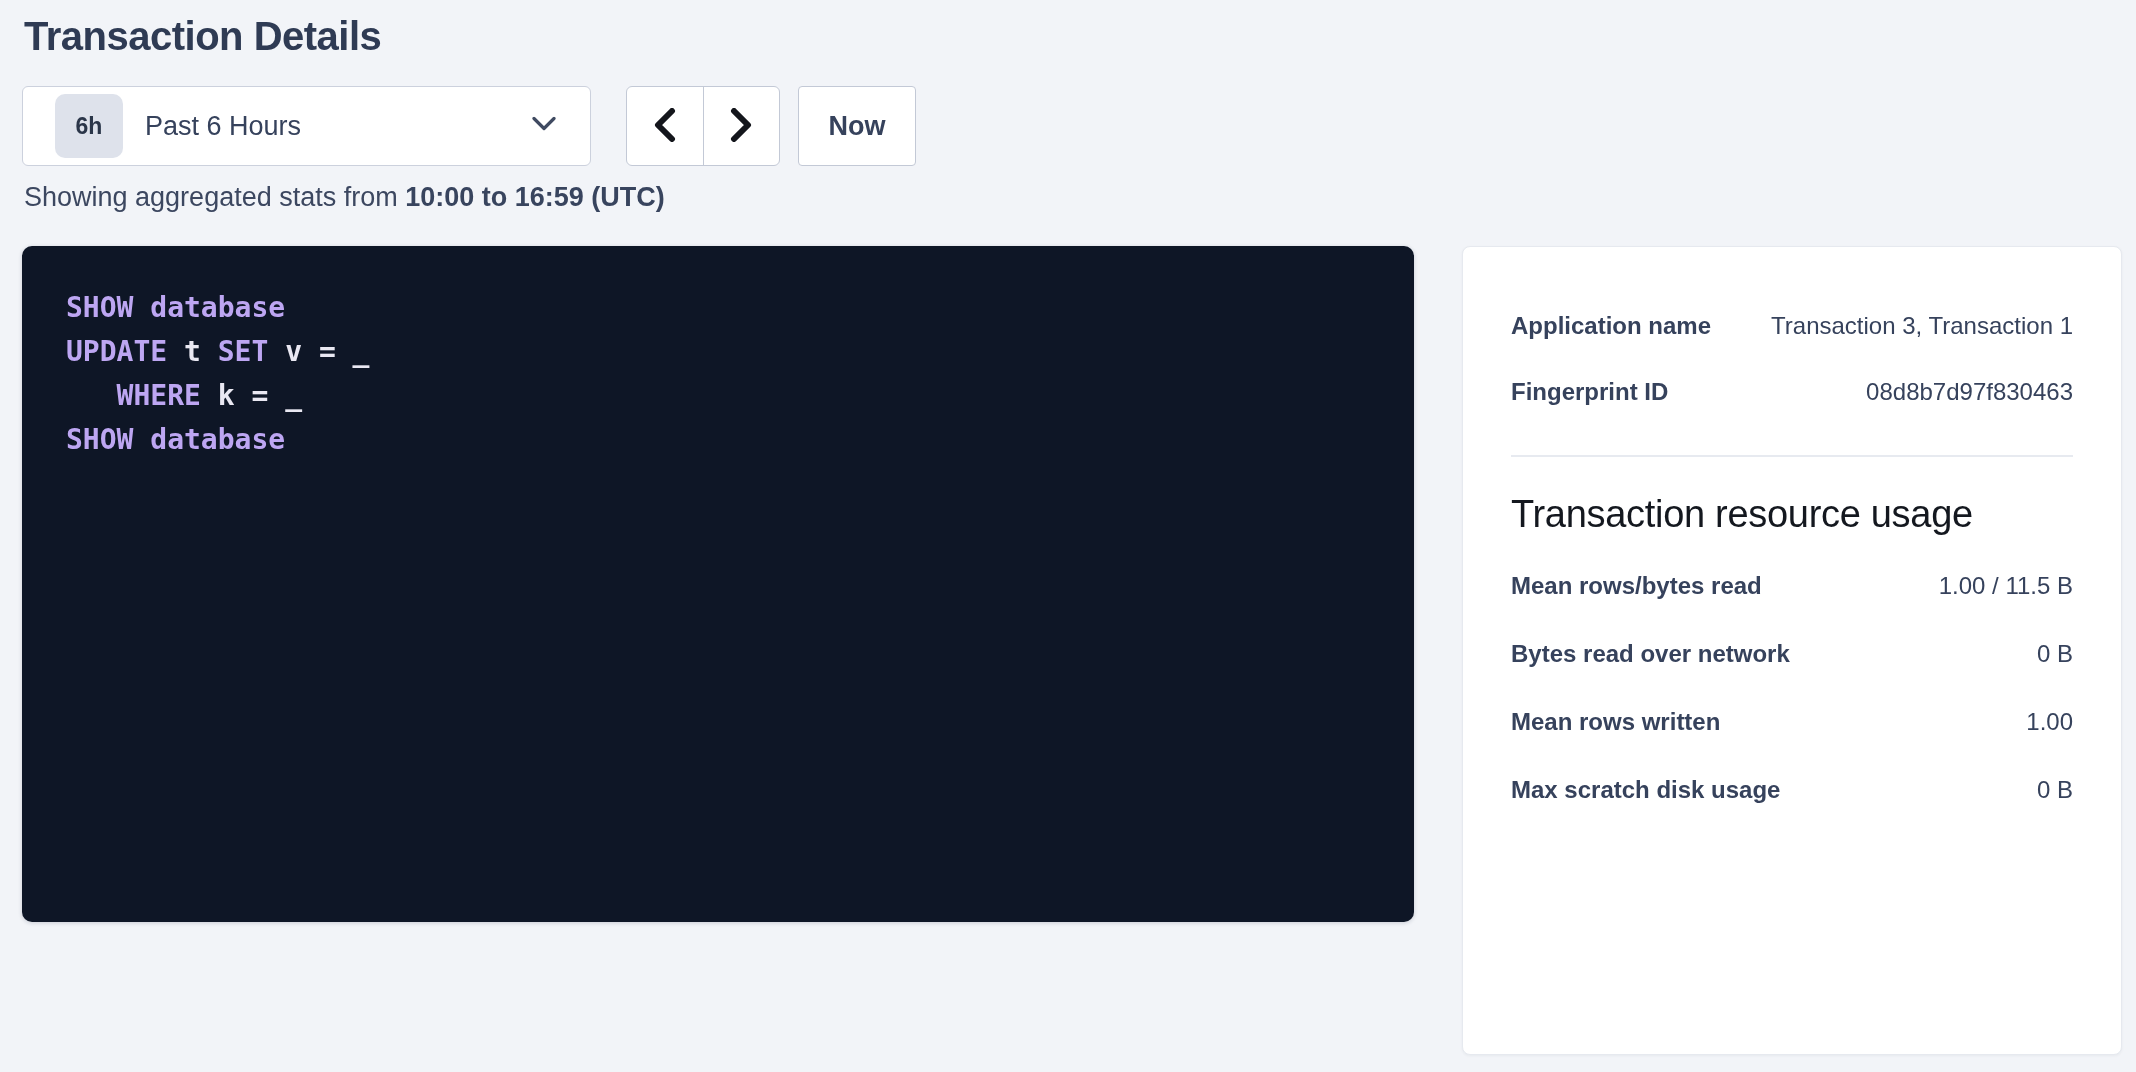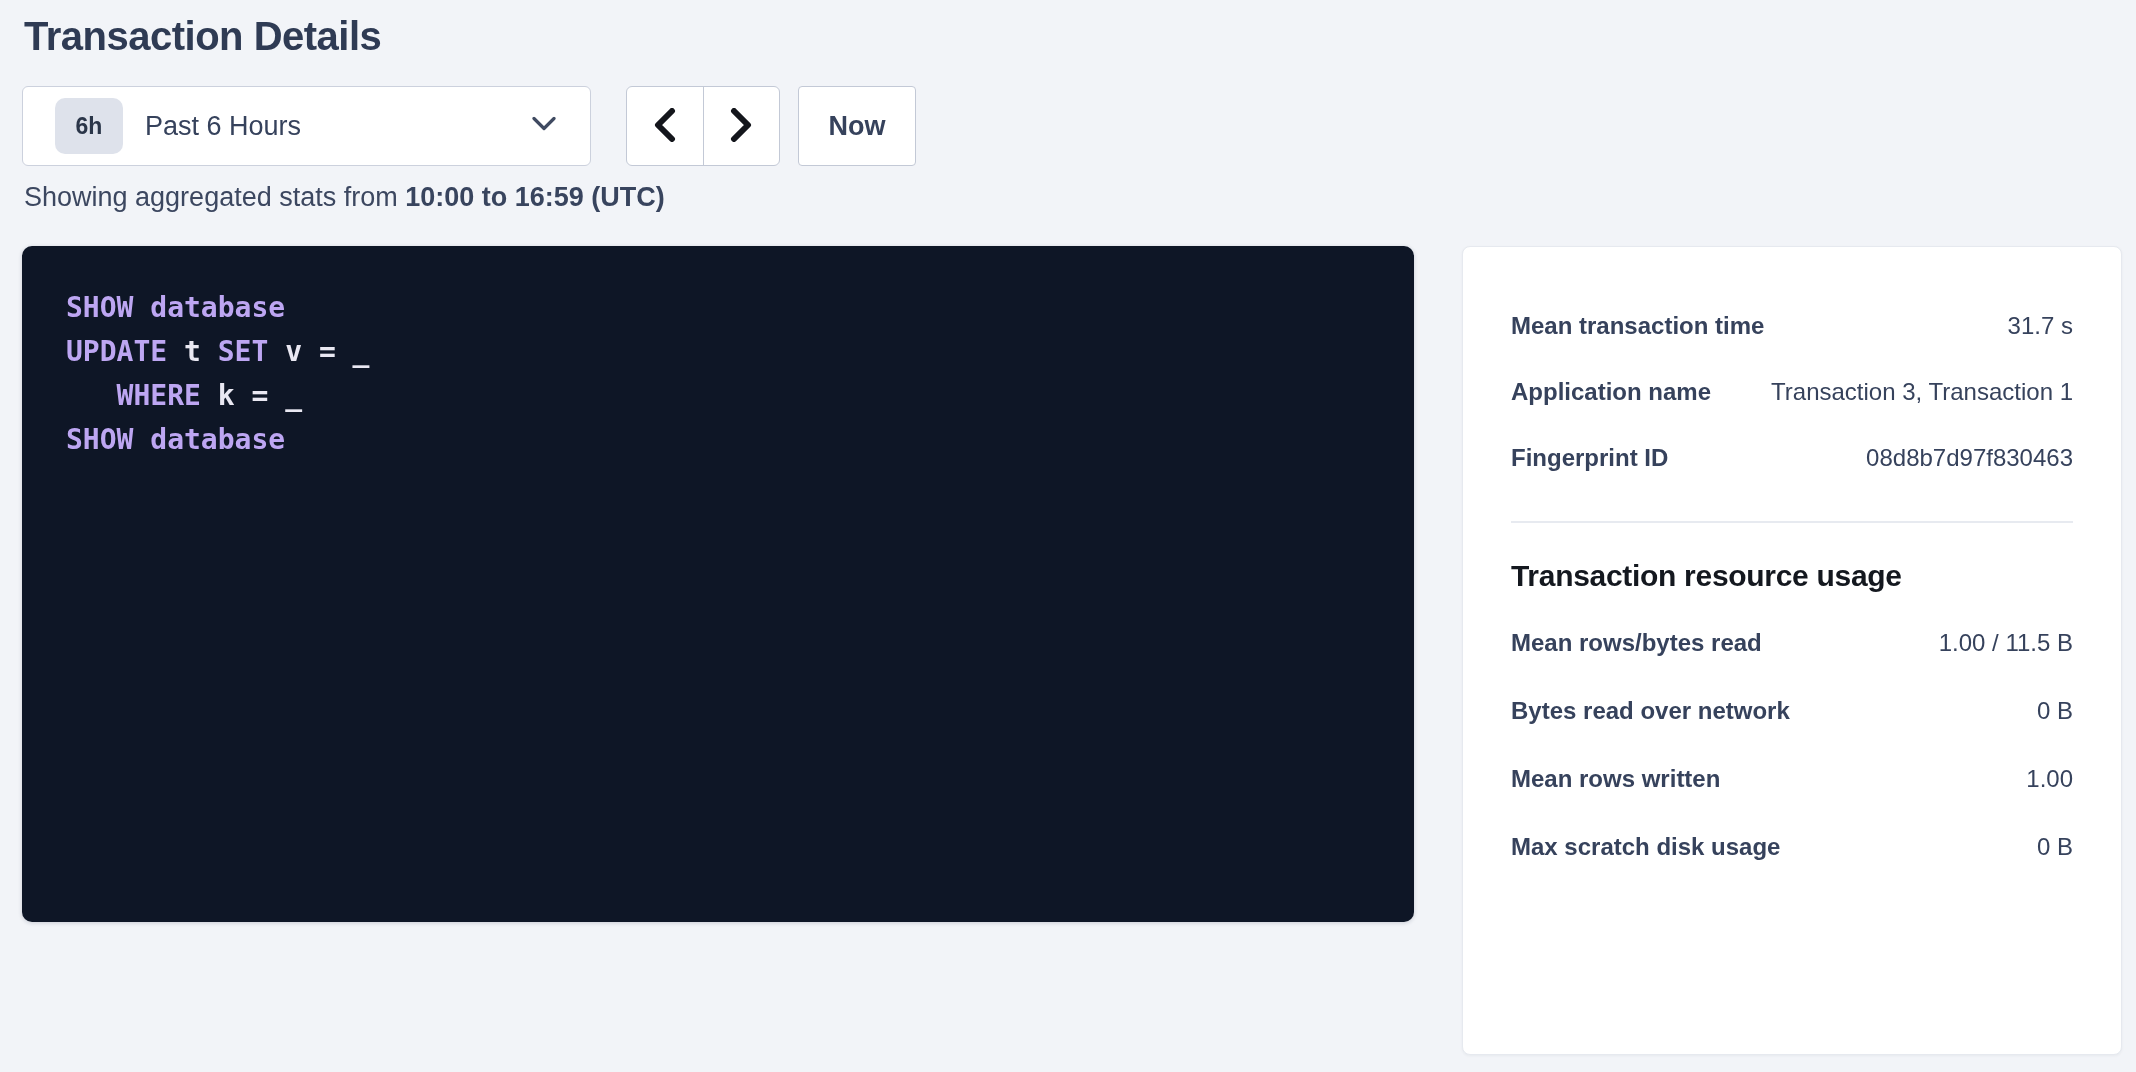--- a/index.html
+++ b/index.html
@@ -15,21 +15,21 @@
     position:absolute; left:24px; top:14px;
     font-size:40px; font-weight:700; color:#2f3b54; letter-spacing:-0.5px;
   }
   
   .time-dropdown {
     position:absolute; left:22px; top:86px; width:569px; height:80px;
     background:#ffffff; border:1.5px solid #ccd1dd; border-radius:6px;
     display:flex; align-items:center; cursor:pointer;
   }
   .range-badge {
-    margin-left:32px; height:56px; min-width:68px; padding:0 14px;
+    margin-left:32px; height:64px; min-width:68px; padding:0 14px;
     background:#dee2eb; border-radius:10px;
     display:flex; align-items:center; justify-content:center;
     font-size:23px; font-weight:700; color:#2b3649;
   }
   .range-label { margin-left:22px; font-size:27px; color:#36425c; }
   .dd-chevron { position:absolute; right:34px; top:50%; transform:translateY(-50%); }
   .nav-group {
     position:absolute; left:626px; top:86px; width:154px; height:80px;
     background:#ffffff; border:1.5px solid #c3c9d6; border-radius:6px;
     display:flex;
@@ -72,21 +72,21 @@
     box-shadow:0 1px 3px rgba(20,30,60,0.05);
   }
   .stat-row {
     height:66px; display:flex; align-items:center; justify-content:space-between;
     font-size:24px; color:#36425c;
   }
   .stat-row .stat-label { font-weight:700; white-space:nowrap; }
   .stat-row .stat-value { font-weight:400; text-align:right; white-space:nowrap; }
   .card-divider { border:none; border-top:2px solid #e7eaf0; margin:30px 0 0 0; }
   .usage-heading {
-    margin-top:36px; font-size:30px; font-weight:700; color:#14181f; letter-spacing:-0.3px;
+    margin-top:36px; font-size:38px; font-weight:400; color:#14181f; letter-spacing:-0.3px;
   }
   .usage-rows { margin-top:16px; }
   .usage-rows .stat-row { height:68px; }
 </style>
 </head>
 <body>
 
 <h1 class="page-title">Transaction Details</h1>
 
 <div class="time-dropdown">
@@ -120,24 +120,20 @@
 
 <div class="subtitle"><span>Showing aggregated stats from </span><b>10:00 to 16:59 (UTC)</b></div>
 
 <div class="sql-panel">
   <div class="sql-code"><div class="code-line"><span class="tok-kw">SHOW</span><span class="tok-pl"> </span><span class="tok-kw">database</span></div><div class="code-line"><span class="tok-kw">UPDATE</span><span class="tok-pl"> t </span><span class="tok-kw">SET</span><span class="tok-pl"> v = _</span></div><div class="code-line"><span class="tok-pl">   </span><span class="tok-kw">WHERE</span><span class="tok-pl"> k = _</span></div><div class="code-line"><span class="tok-kw">SHOW</span><span class="tok-pl"> </span><span class="tok-kw">database</span></div></div>
 </div>
 
 <div class="stats-card">
   <div class="summary-rows">
       <div class="stat-row">
-        <span class="stat-label">Mean transaction time</span>
-        <span class="stat-value">31.7 s</span>
-      </div>
-      <div class="stat-row">
         <span class="stat-label">Application name</span>
         <span class="stat-value">Transaction 3, Transaction 1</span>
       </div>
       <div class="stat-row">
         <span class="stat-label">Fingerprint ID</span>
         <span class="stat-value">08d8b7d97f830463</span>
       </div>
     </div>
   <hr class="card-divider">
   <div class="usage-heading">Transaction resource usage</div>

